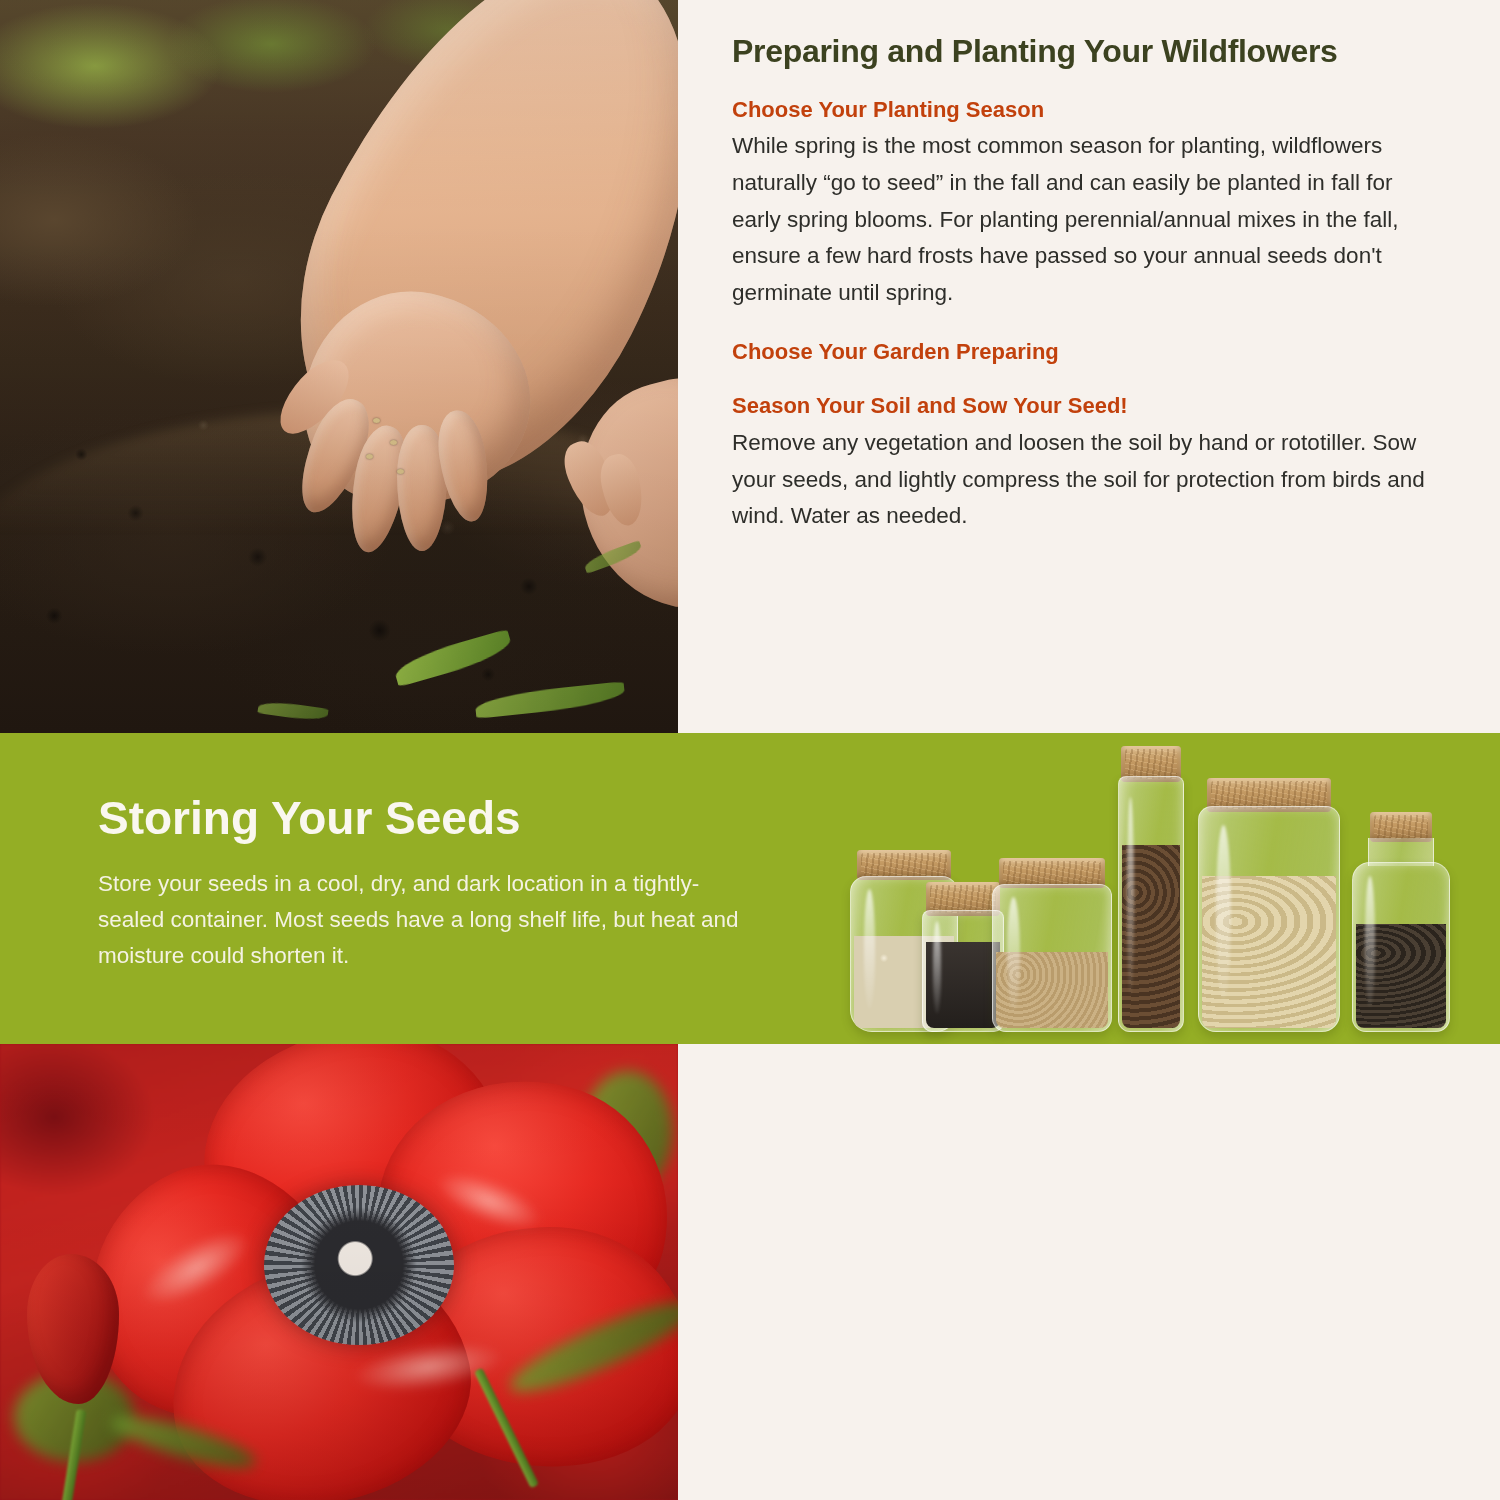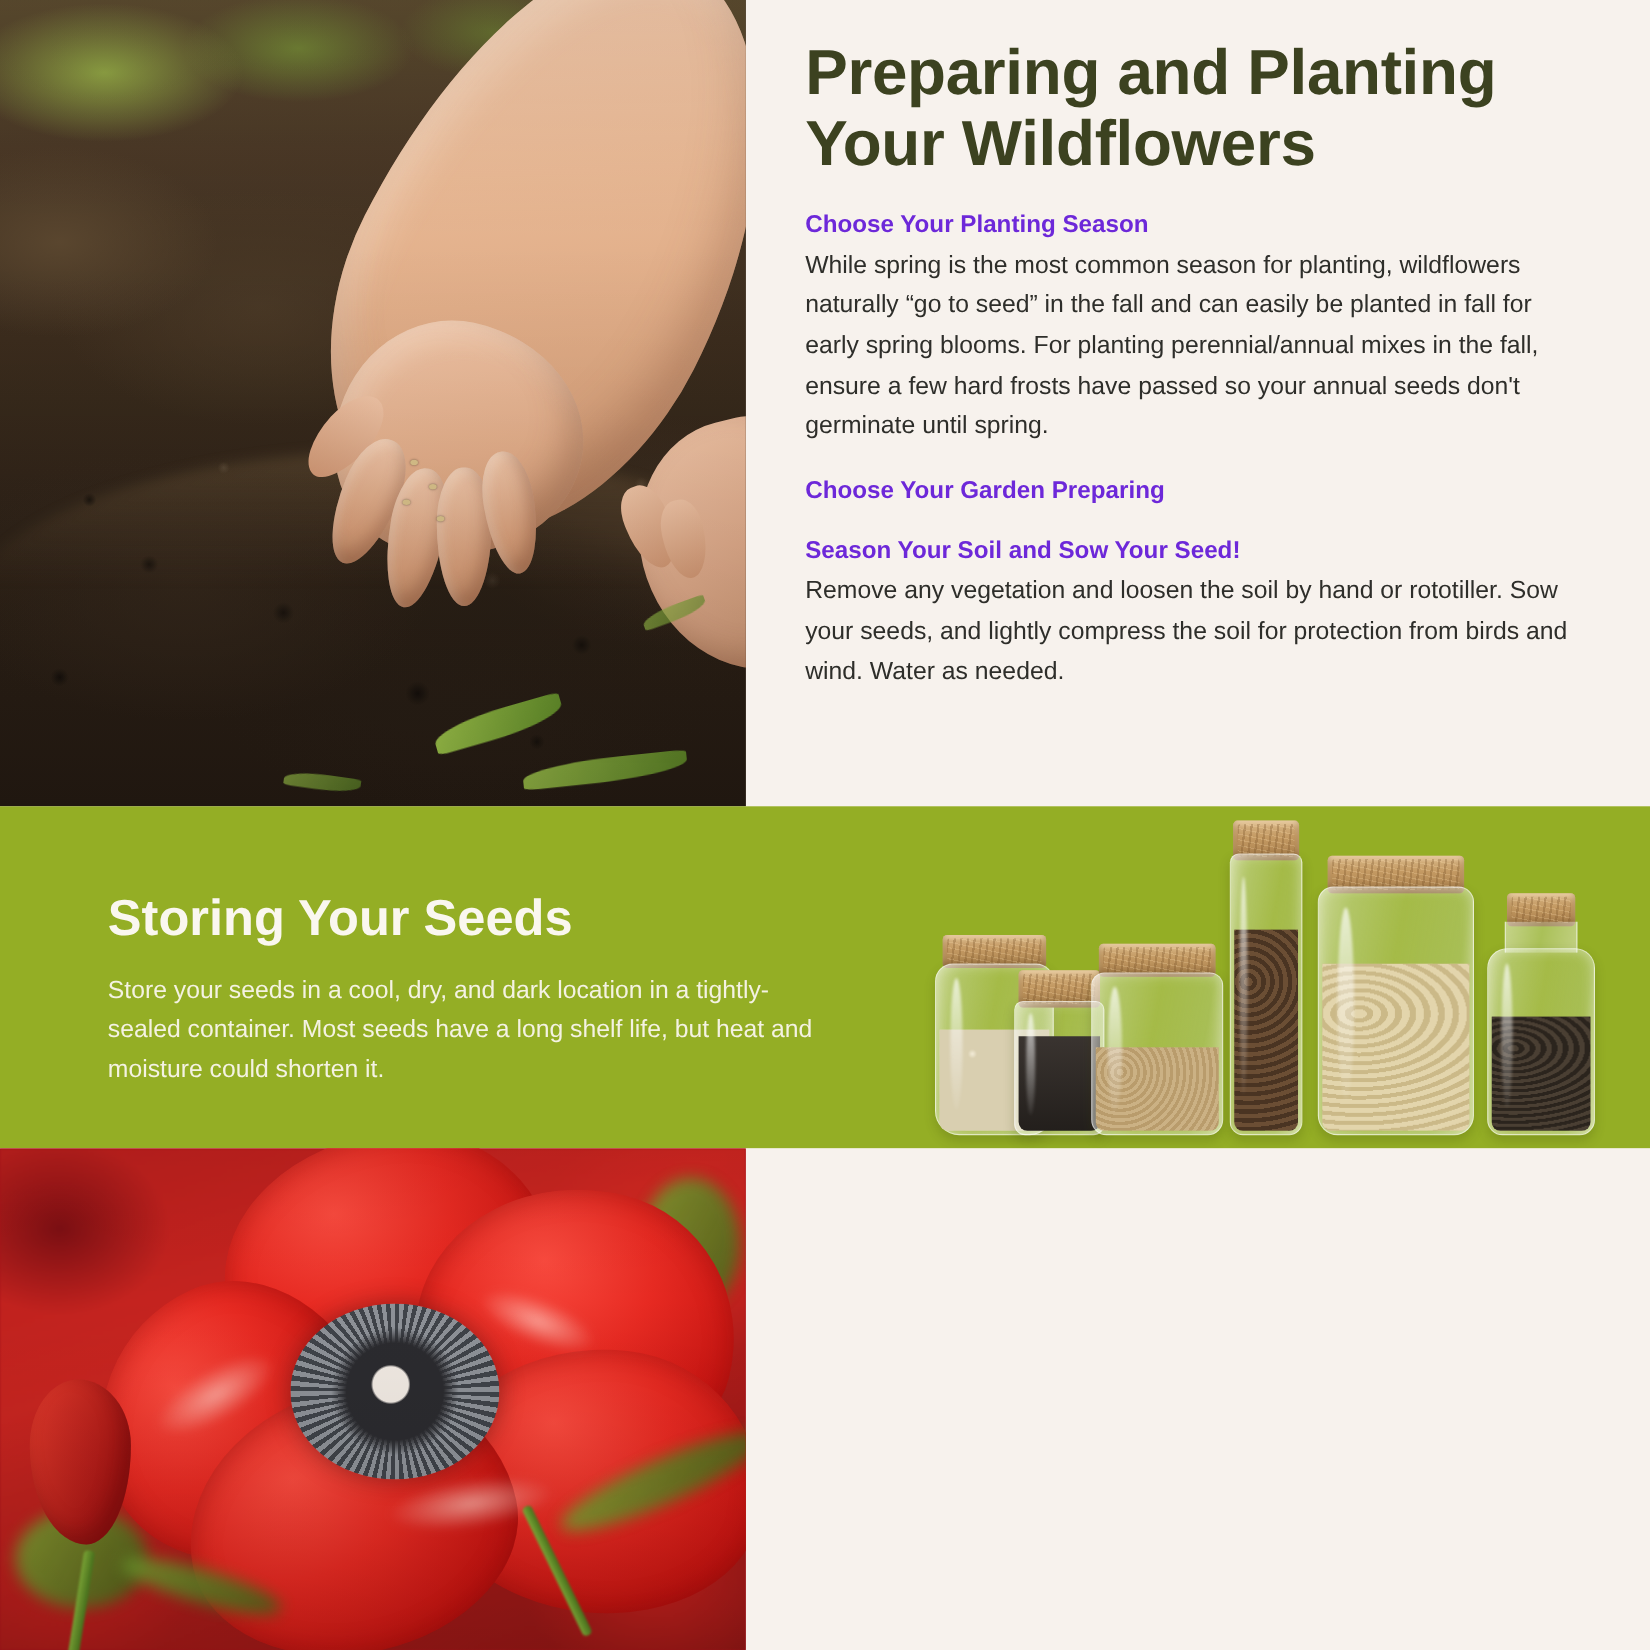--- a/index.html
+++ b/index.html
@@ -157,51 +157,51 @@
   }
 
   
   .txt-col-1 {
     position: absolute;
     left: 732px; top: 34px;
     width: 708px;
   }
   .h1 {
     margin: 0;
-    font-size: 58px;
+    font-size: 32px;
     line-height: 1.12;
     font-weight: bold;
     color: #3C4220;
     letter-spacing: -0.3px;
   }
   .sub-h {
     margin: 26px 0 4px 0;
     font-size: 22px;
     font-weight: bold;
-    color: #6d28d9;
+    color: #c2410c;
     line-height: 1.3;
   }
   .body-p {
     margin: 0;
     font-size: 22.5px;
     line-height: 1.63;
     color: #2E2E2A;
   }
 
   
   .sec-green {
     position: absolute;
     left: 0; top: 733px;
     width: 1500px; height: 311px;
     background: #94AE25;
     overflow: hidden;
   }
   .green-text {
     position: absolute;
-    left: 98px; top: 76px;
+    left: 98px; top: 60px;
     width: 650px;
   }
   .h2-white {
     margin: 0 0 22px 0;
     font-size: 46px;
     font-weight: bold;
     color: #FAF7EF;
     line-height: 1.1;
   }
   .p-white {

